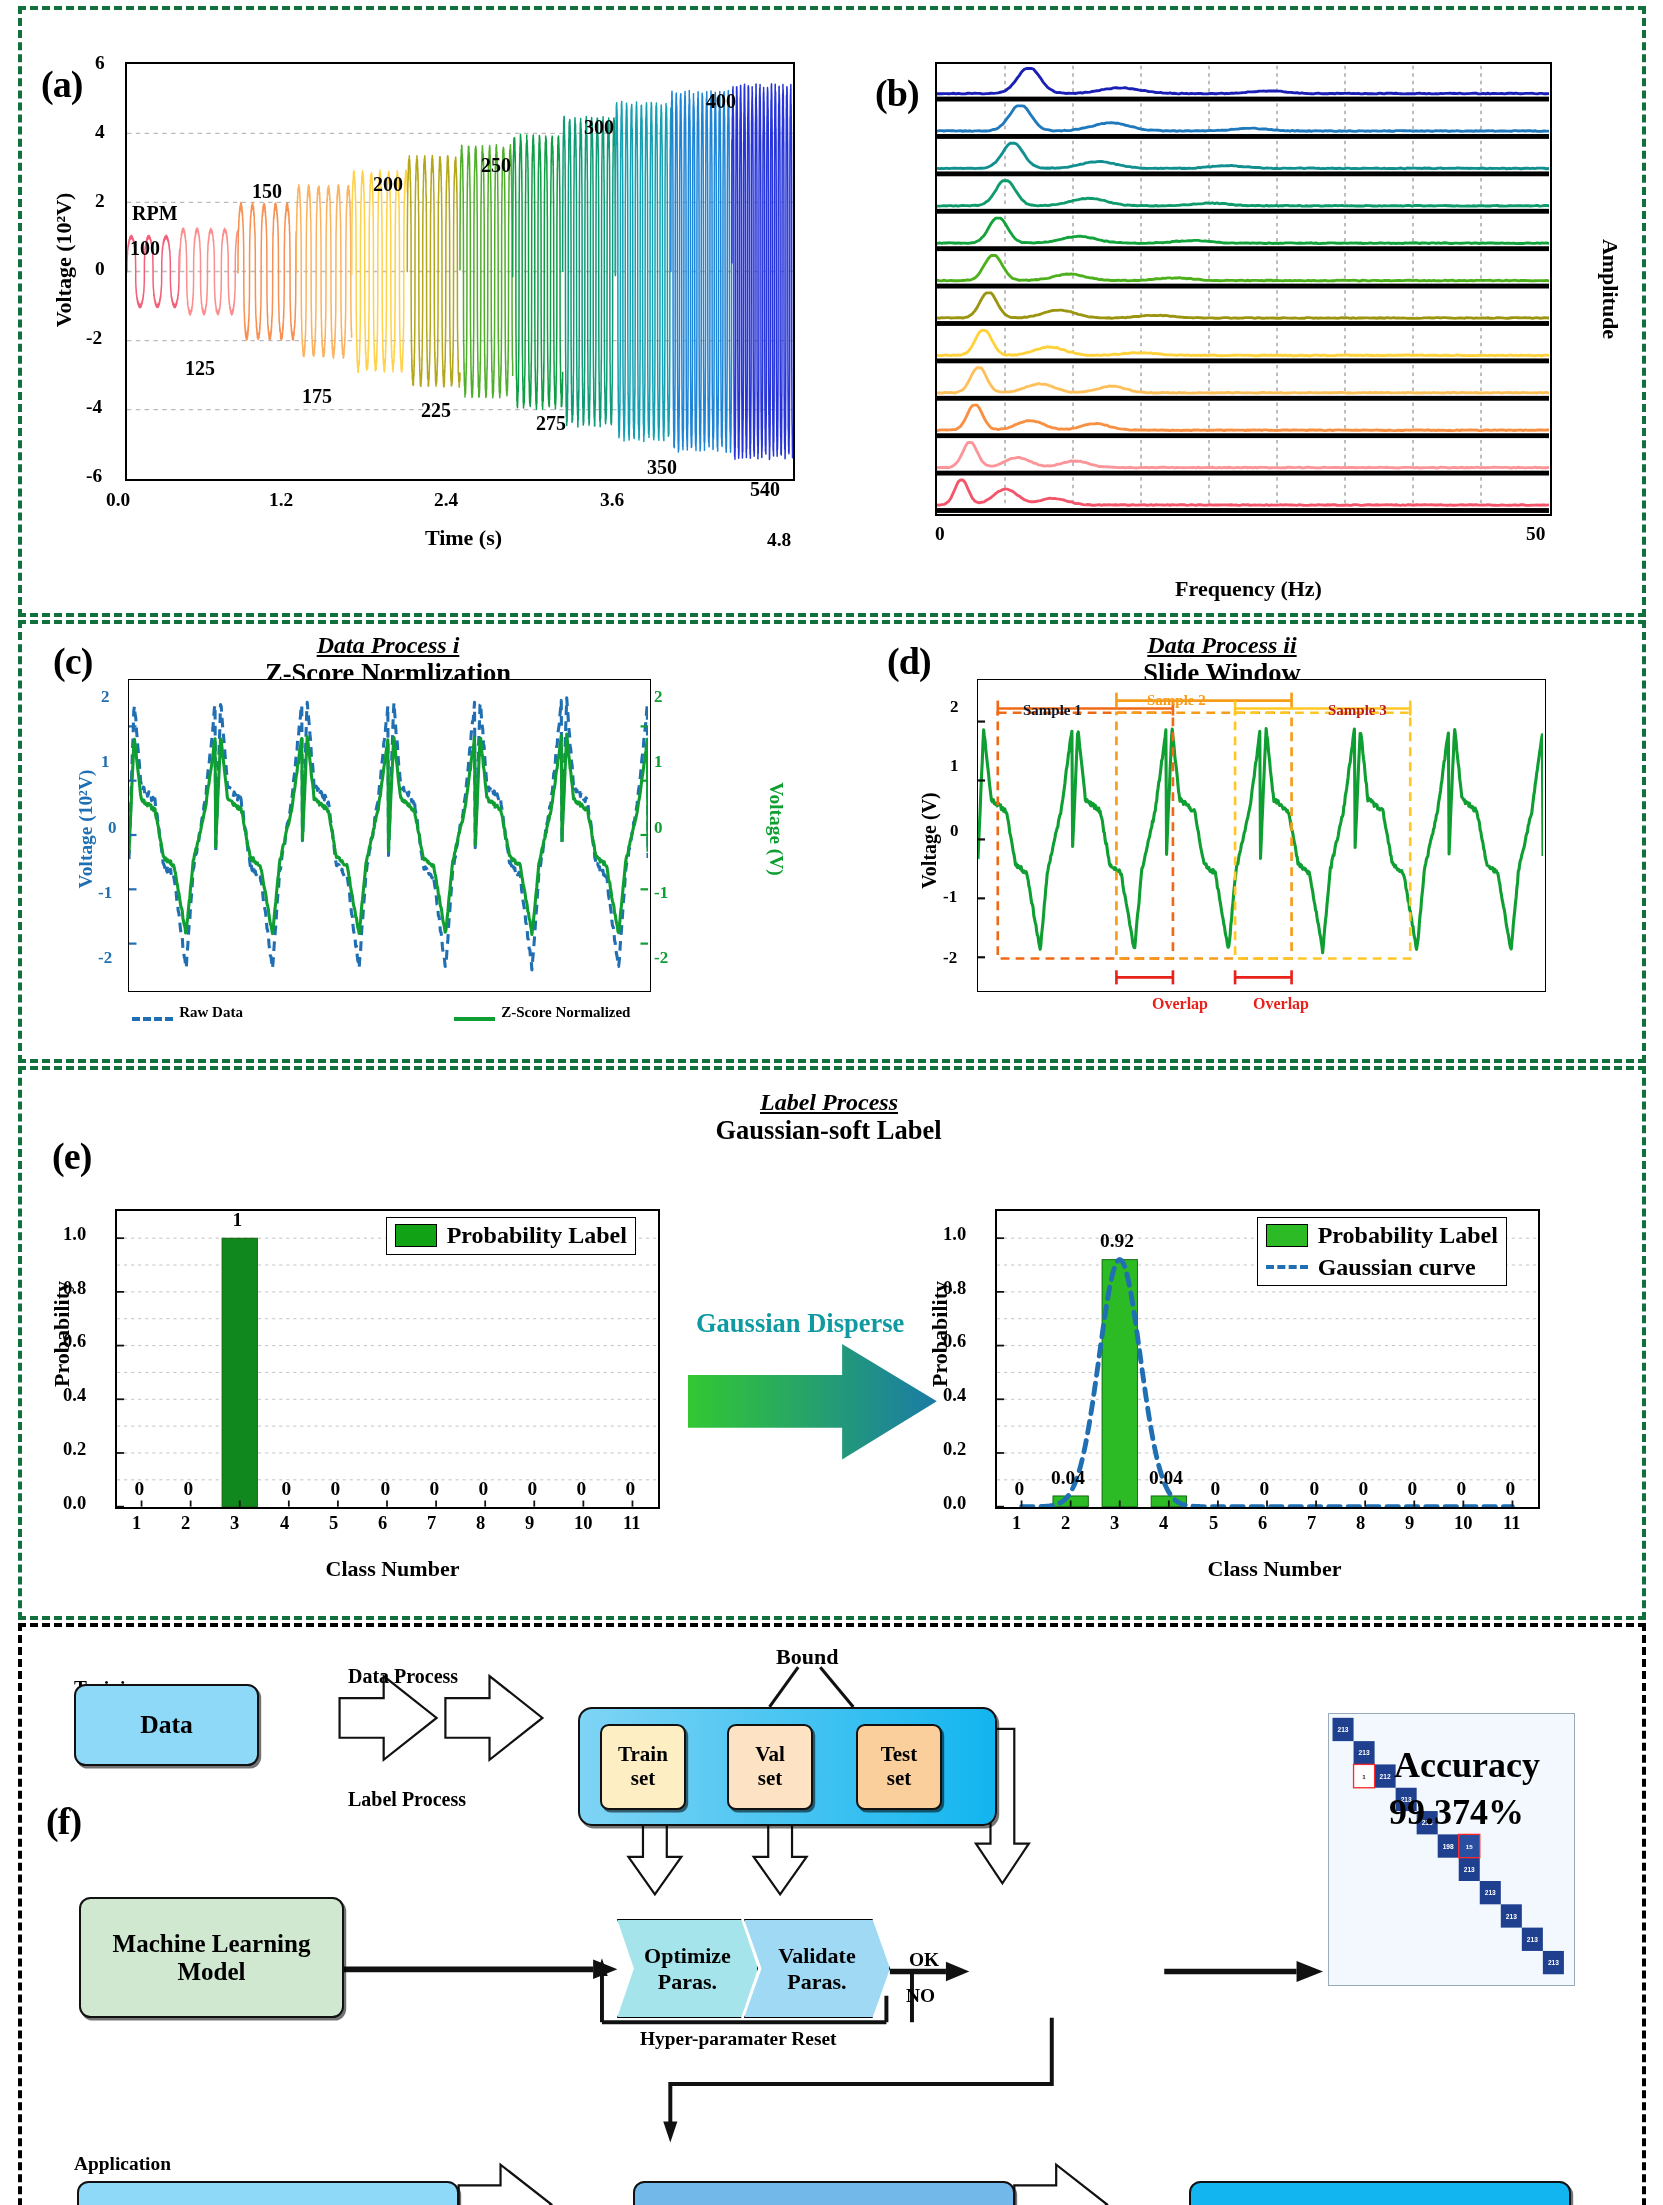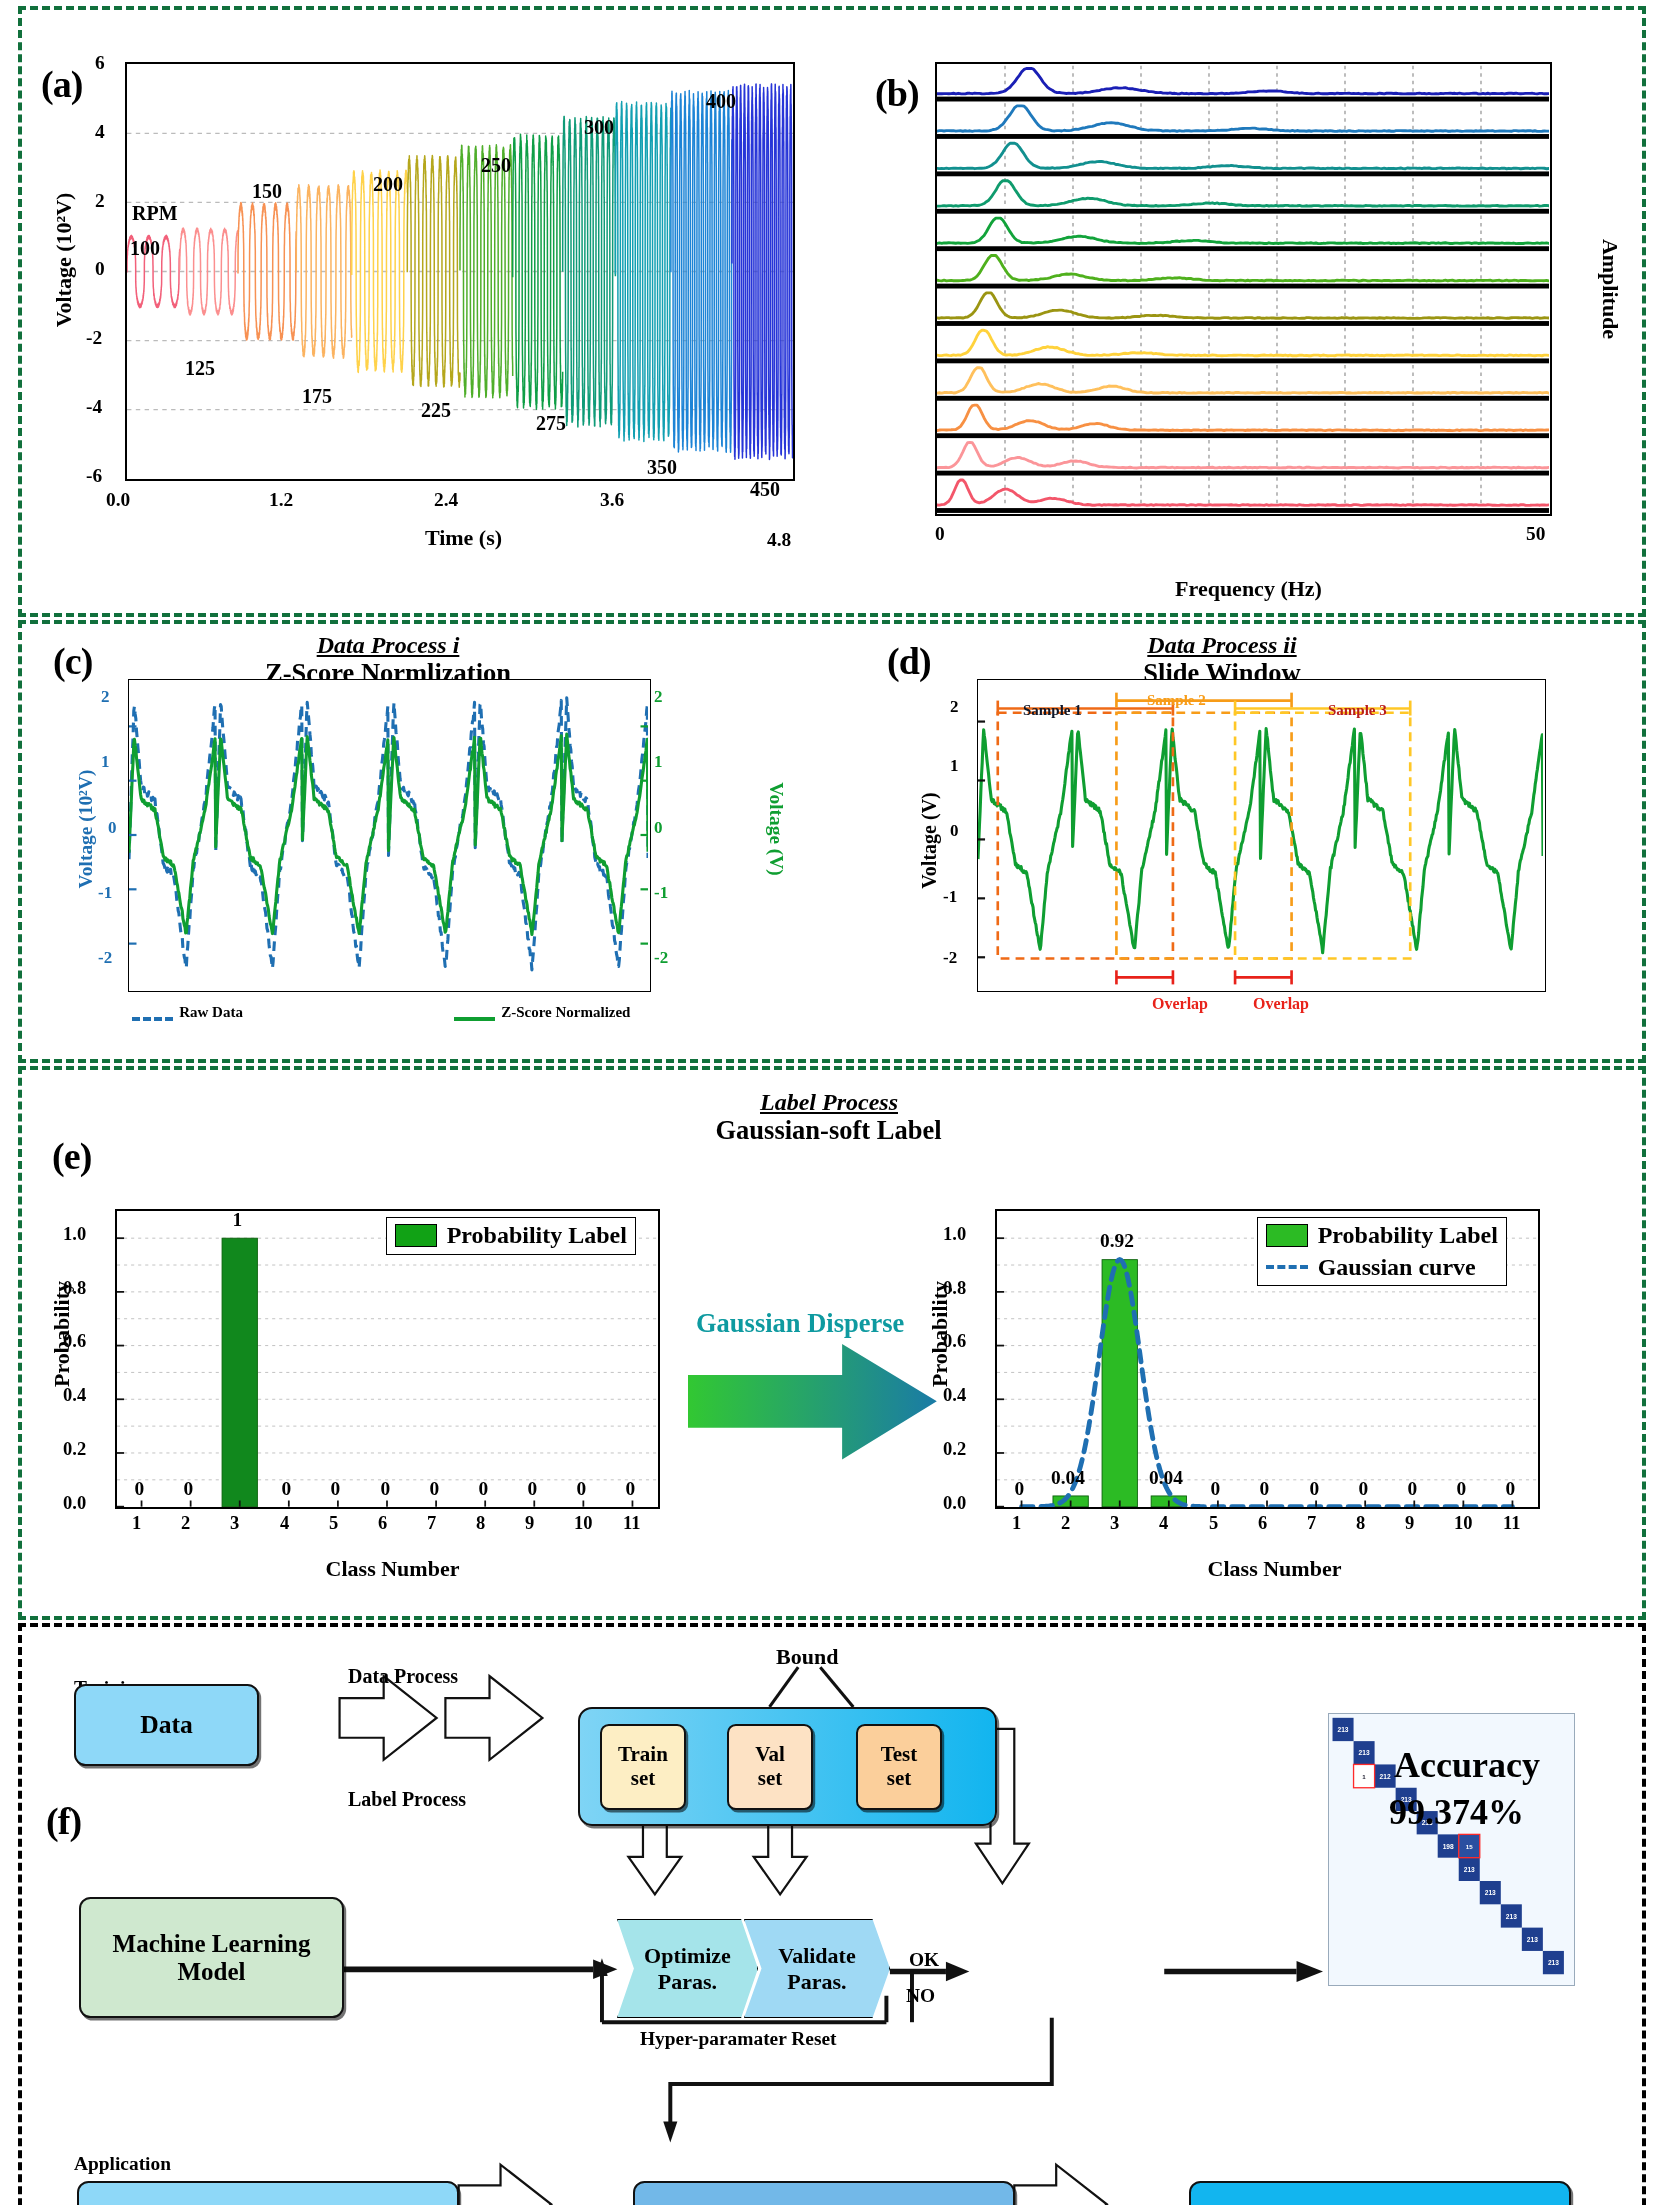--- a/index.html
+++ b/index.html
@@ -136,21 +136,21 @@
   <div class="rpm-tag" style="left:185px; top:357px;">125</div>
   <div class="rpm-tag" style="left:252px; top:180px;">150</div>
   <div class="rpm-tag" style="left:302px; top:385px;">175</div>
   <div class="rpm-tag" style="left:373px; top:173px;">200</div>
   <div class="rpm-tag" style="left:421px; top:399px;">225</div>
   <div class="rpm-tag" style="left:481px; top:154px;">250</div>
   <div class="rpm-tag" style="left:536px; top:412px;">275</div>
   <div class="rpm-tag" style="left:584px; top:116px;">300</div>
   <div class="rpm-tag" style="left:647px; top:456px;">350</div>
   <div class="rpm-tag" style="left:706px; top:90px;">400</div>
-  <div class="rpm-tag" style="left:750px; top:478px;">450</div>
+  <div class="rpm-tag" style="left:750px; top:478px;">540</div>
 
   <div class="tick-lbl" style="left:106px; top:489px;">0.0</div>
   <div class="tick-lbl" style="left:269px; top:489px;">1.2</div>
   <div class="tick-lbl" style="left:434px; top:489px;">2.4</div>
   <div class="tick-lbl" style="left:600px; top:489px;">3.6</div>
   <div class="tick-lbl" style="left:767px; top:489px;margin-top:40px;">4.8</div>
   <div class="axis-title" style="left:309px; top:525px; width:309px;">Time (s)</div>
 
   <div class="plabel" style="left:875px; top:71px;">(b)</div>
 

